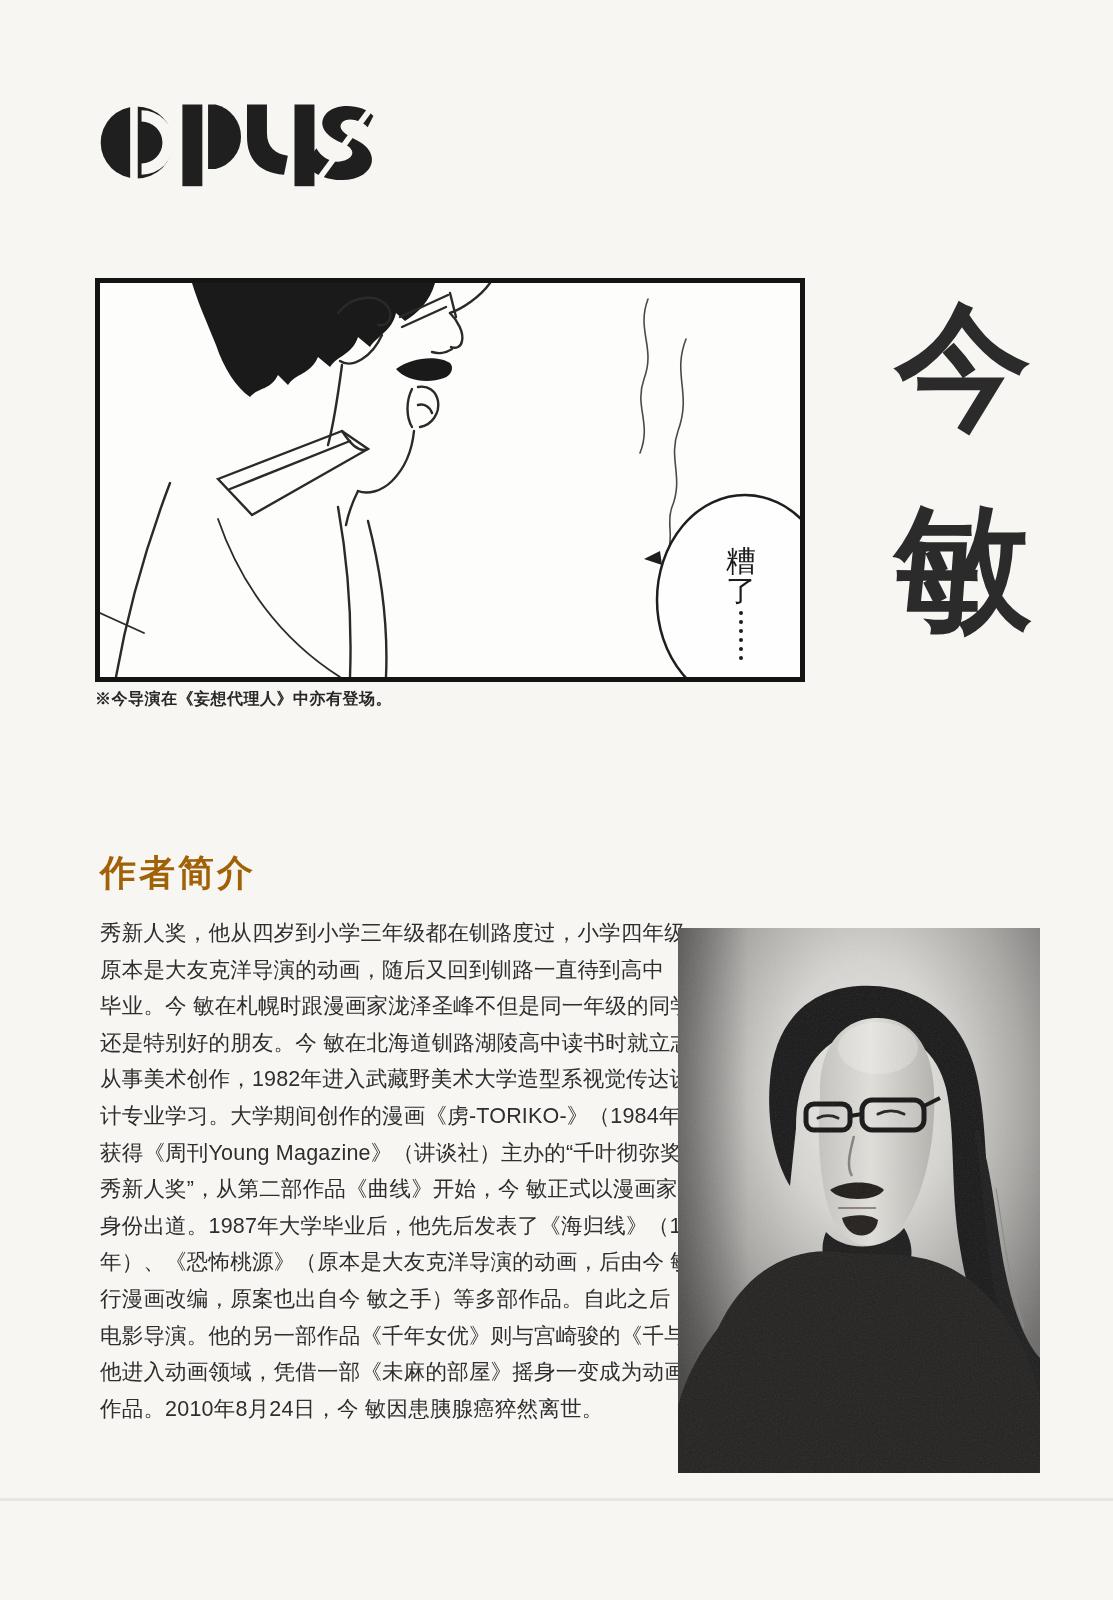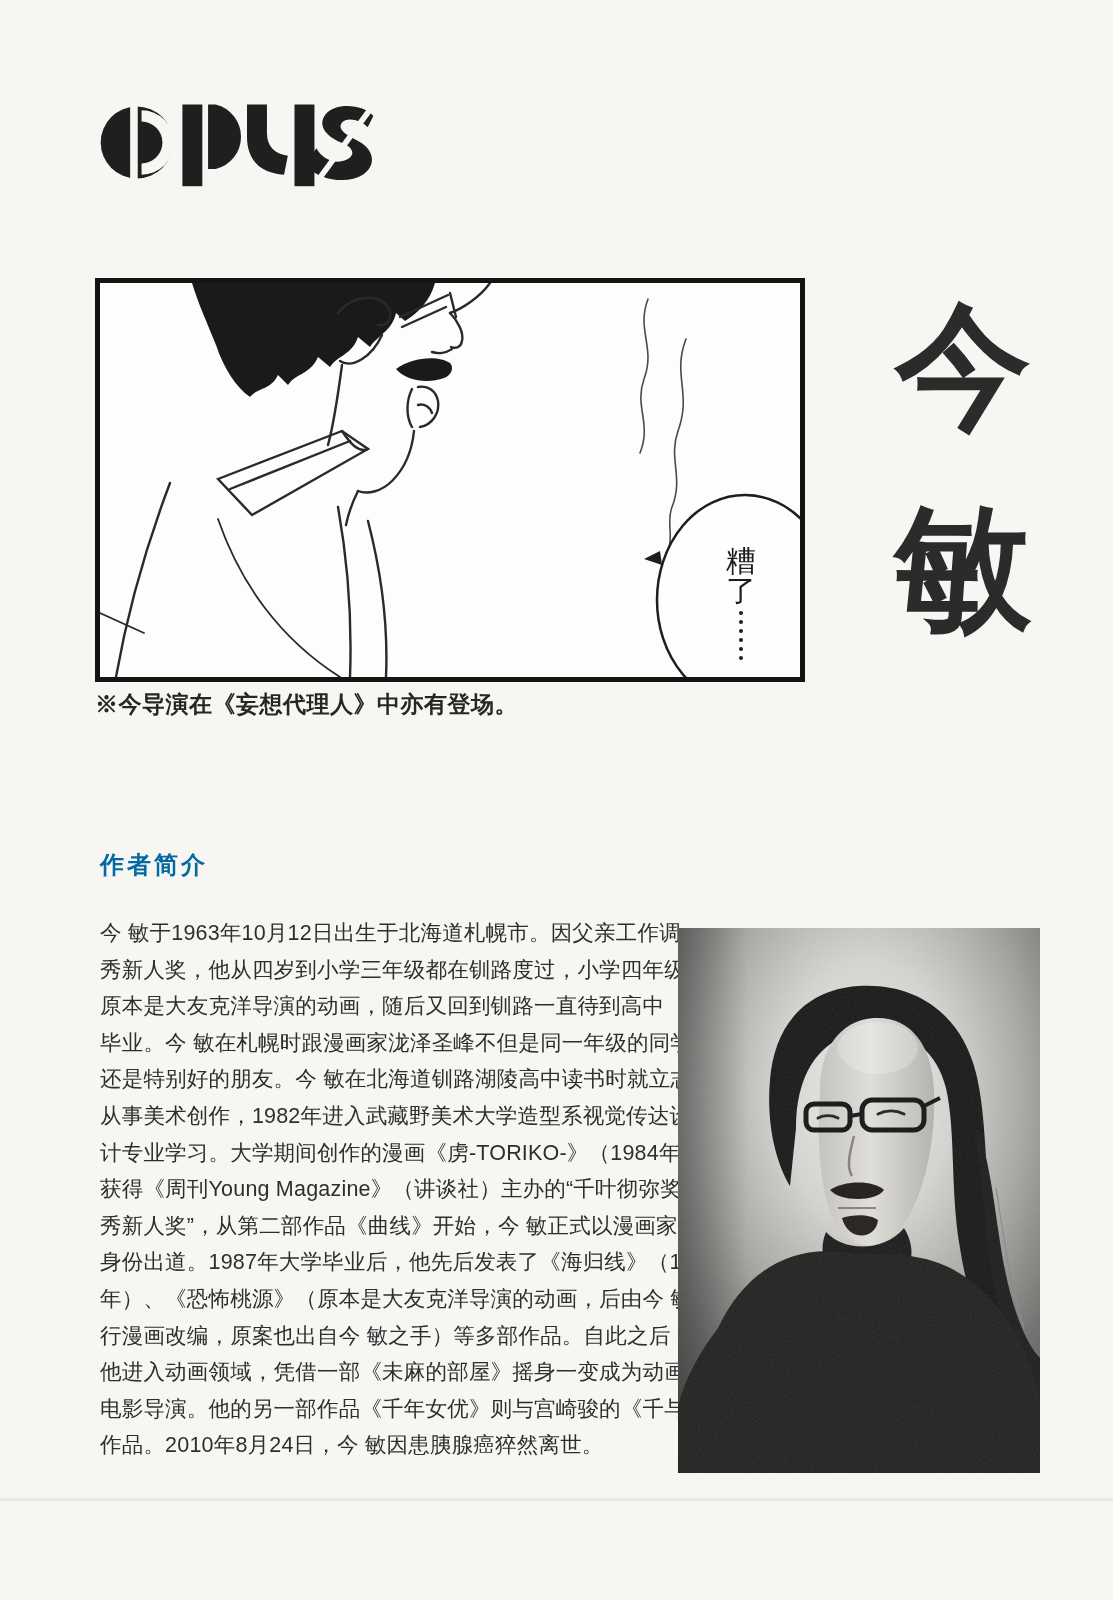--- a/index.html
+++ b/index.html
@@ -17,33 +17,33 @@
     position:absolute;left:95px;top:278px;
     width:710px;height:404px;
     box-sizing:border-box;
     border:5px solid #141414;
     background:#fdfdfc;
     overflow:hidden;
   }
   .panel svg{display:block;width:700px;height:394px;}
   .panel-caption{
     position:absolute;left:95px;top:689px;
-    font-size:23px;font-weight:700;color:#262626;letter-spacing:0.5px;
+    font-size:16px;font-weight:700;color:#262626;letter-spacing:0.5px;
   }
   .vname{
     position:absolute;left:893px;top:300px;width:140px;
     text-align:center;
     font-family:"DejaVu Serif", serif;
     color:#2b2b2b;
   }
   .vname .vchar{display:block;font-size:136px;line-height:130px;font-weight:600;}
   .vname .vchar + .vchar{margin-top:72px;}
   .bio-heading{
     position:absolute;left:100px;top:849px;margin:0;
-    font-size:24px;font-weight:800;letter-spacing:3px;color:#0369a1;text-align:center;
+    font-size:36px;font-weight:800;letter-spacing:3px;color:#a16207;text-align:center;
   }
   .bio{
     position:absolute;left:100px;top:915px;width:575px;
     font-size:21.5px;line-height:36.6px;color:#2e2e2e;
     letter-spacing:0.2px;
   }
   .bio-line{white-space:nowrap;}
   .photo{position:absolute;left:678px;top:928px;width:362px;height:545px;}
   .scan-line{
     position:absolute;left:0;top:1498px;width:1113px;height:3px;
@@ -135,34 +135,33 @@
   <div class="panel-caption">※今导演在《妄想代理人》中亦有登场。</div>
 
   <div class="vname">
     <span class="vchar">今</span>
     <span class="vchar">敏</span>
   </div>
 
   <h2 class="bio-heading">作者简介</h2>
 
   <div class="bio">
-    <div class="bio-line">今 敏于1963年10月12日出生于北海道札幌市。因父亲工作调</div>
     <div class="bio-line">秀新人奖，他从四岁到小学三年级都在钏路度过，小学四年级</div>
     <div class="bio-line">原本是大友克洋导演的动画，随后又回到钏路一直待到高中</div>
     <div class="bio-line">毕业。今 敏在札幌时跟漫画家泷泽圣峰不但是同一年级的同学，</div>
     <div class="bio-line">还是特别好的朋友。今 敏在北海道钏路湖陵高中读书时就立志</div>
     <div class="bio-line">从事美术创作，1982年进入武藏野美术大学造型系视觉传达设</div>
     <div class="bio-line">计专业学习。大学期间创作的漫画《虏-TORIKO-》（1984年）</div>
     <div class="bio-line">获得《周刊Young Magazine》（讲谈社）主办的“千叶彻弥奖·优</div>
     <div class="bio-line">秀新人奖”，从第二部作品《曲线》开始，今 敏正式以漫画家</div>
     <div class="bio-line">身份出道。1987年大学毕业后，他先后发表了《海归线》（1990</div>
     <div class="bio-line">年）、《恐怖桃源》（原本是大友克洋导演的动画，后由今 敏进</div>
     <div class="bio-line">行漫画改编，原案也出自今 敏之手）等多部作品。自此之后，</div>
+    <div class="bio-line">电影导演。他的另一部作品《千年女优》则与宫崎骏的《千与</div>
     <div class="bio-line">他进入动画领域，凭借一部《未麻的部屋》摇身一变成为动画</div>
-    <div class="bio-line">电影导演。他的另一部作品《千年女优》则与宫崎骏的《千与</div>
     <div class="bio-line">作品。2010年8月24日，今 敏因患胰腺癌猝然离世。</div>
   </div>
 
   <svg class="photo" viewBox="0 0 362 545">
     <defs>
       <radialGradient id="pgBg" cx="52%" cy="30%" r="80%">
         <stop offset="0%" stop-color="#efeeeb"></stop>
         <stop offset="30%" stop-color="#d6d5d2"></stop>
         <stop offset="55%" stop-color="#a8a7a4"></stop>
         <stop offset="80%" stop-color="#6f6e6c"></stop>

